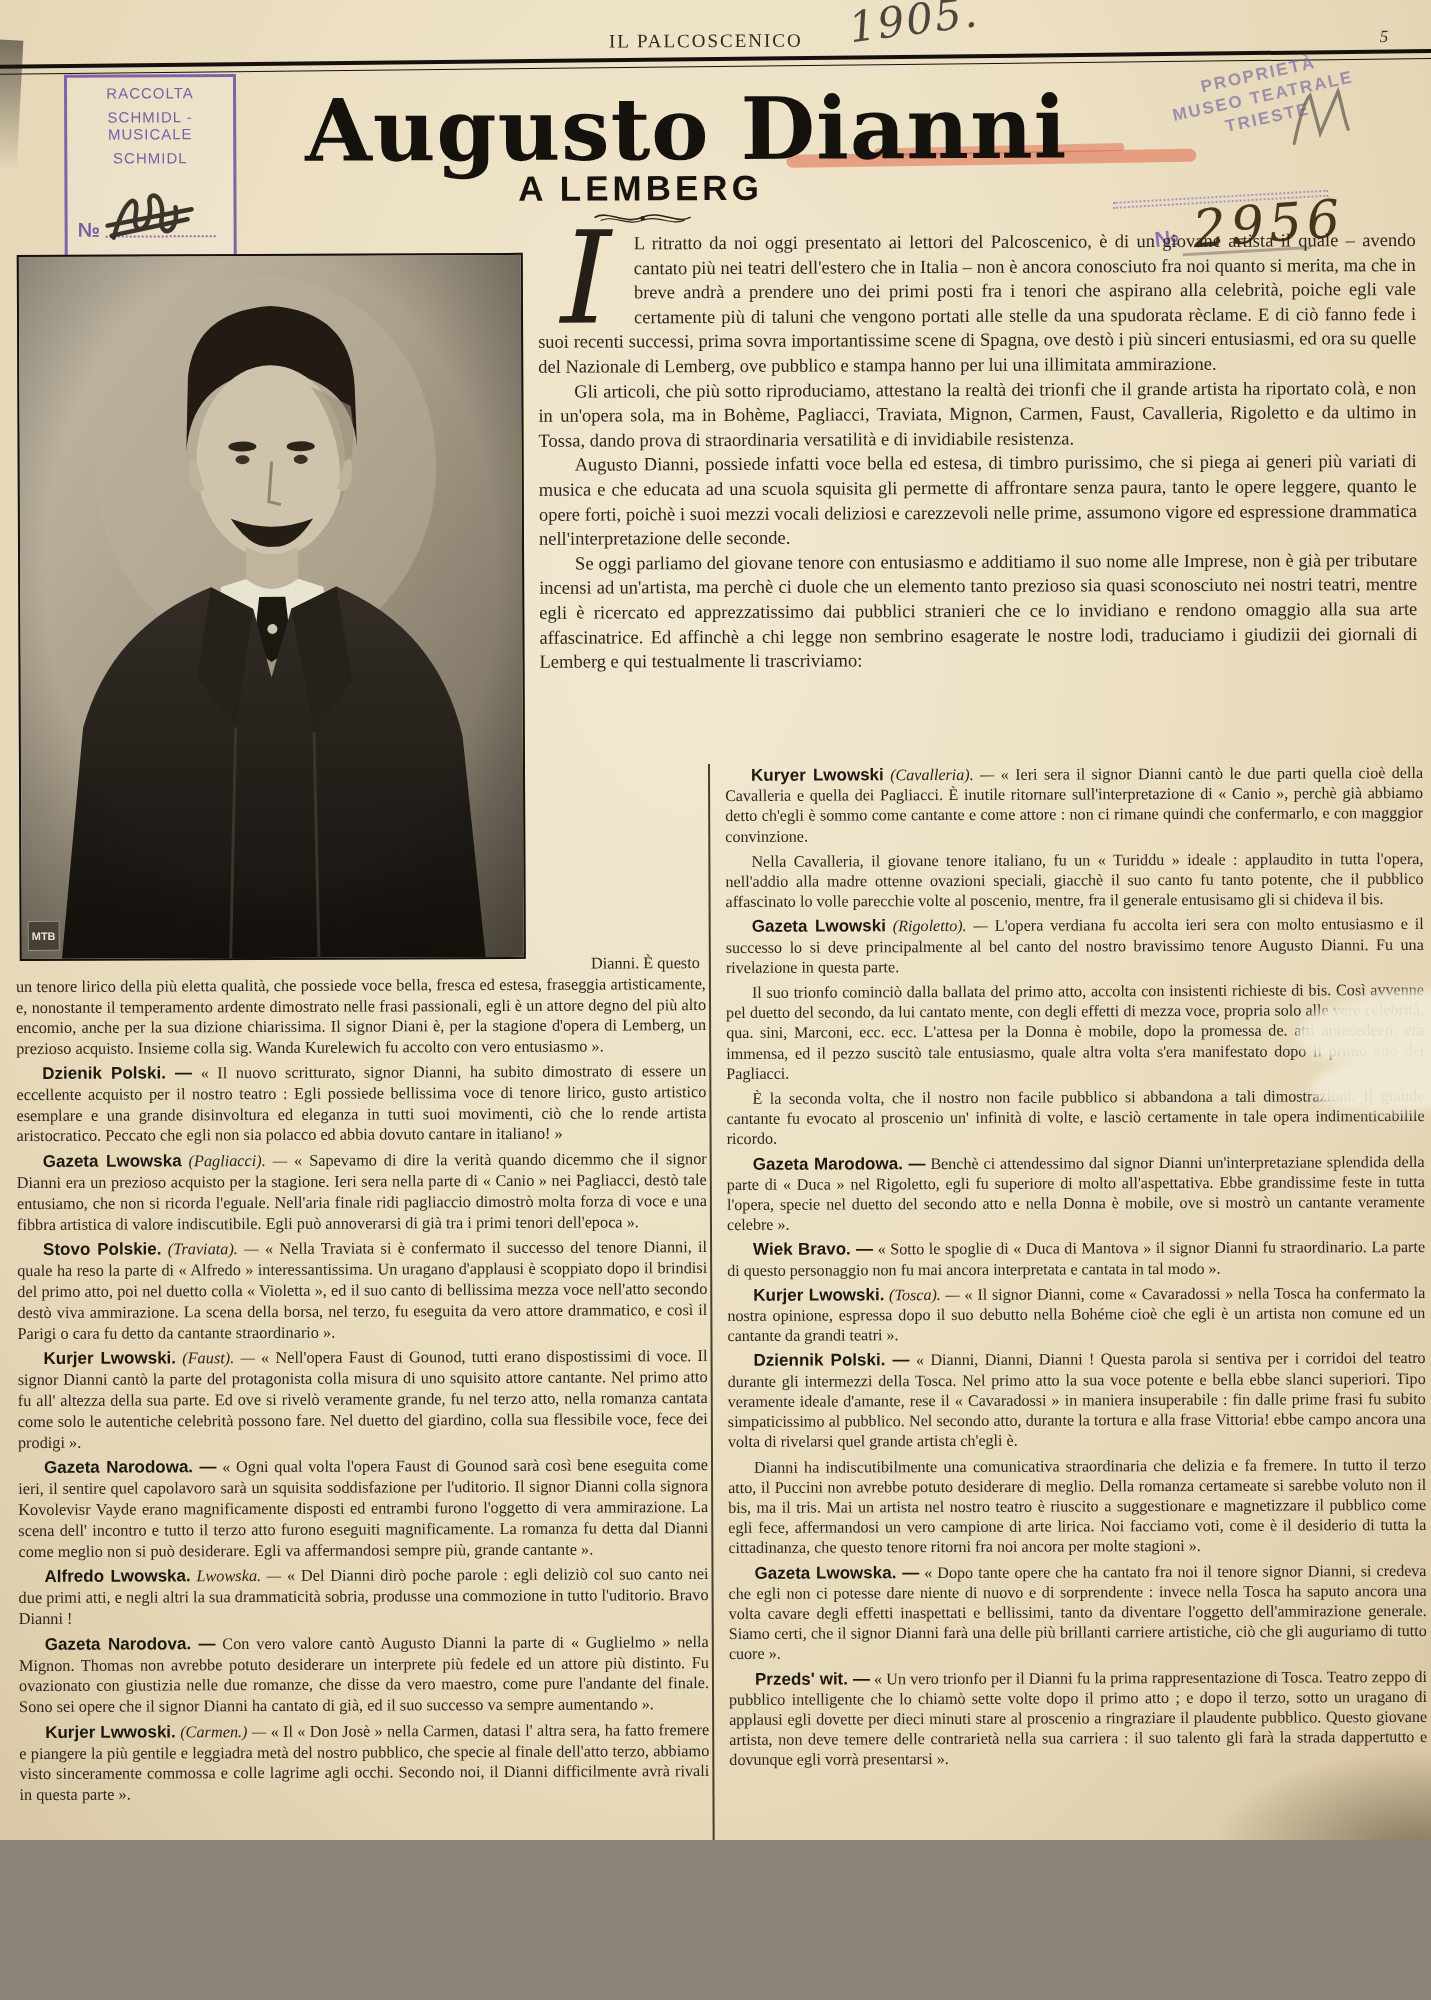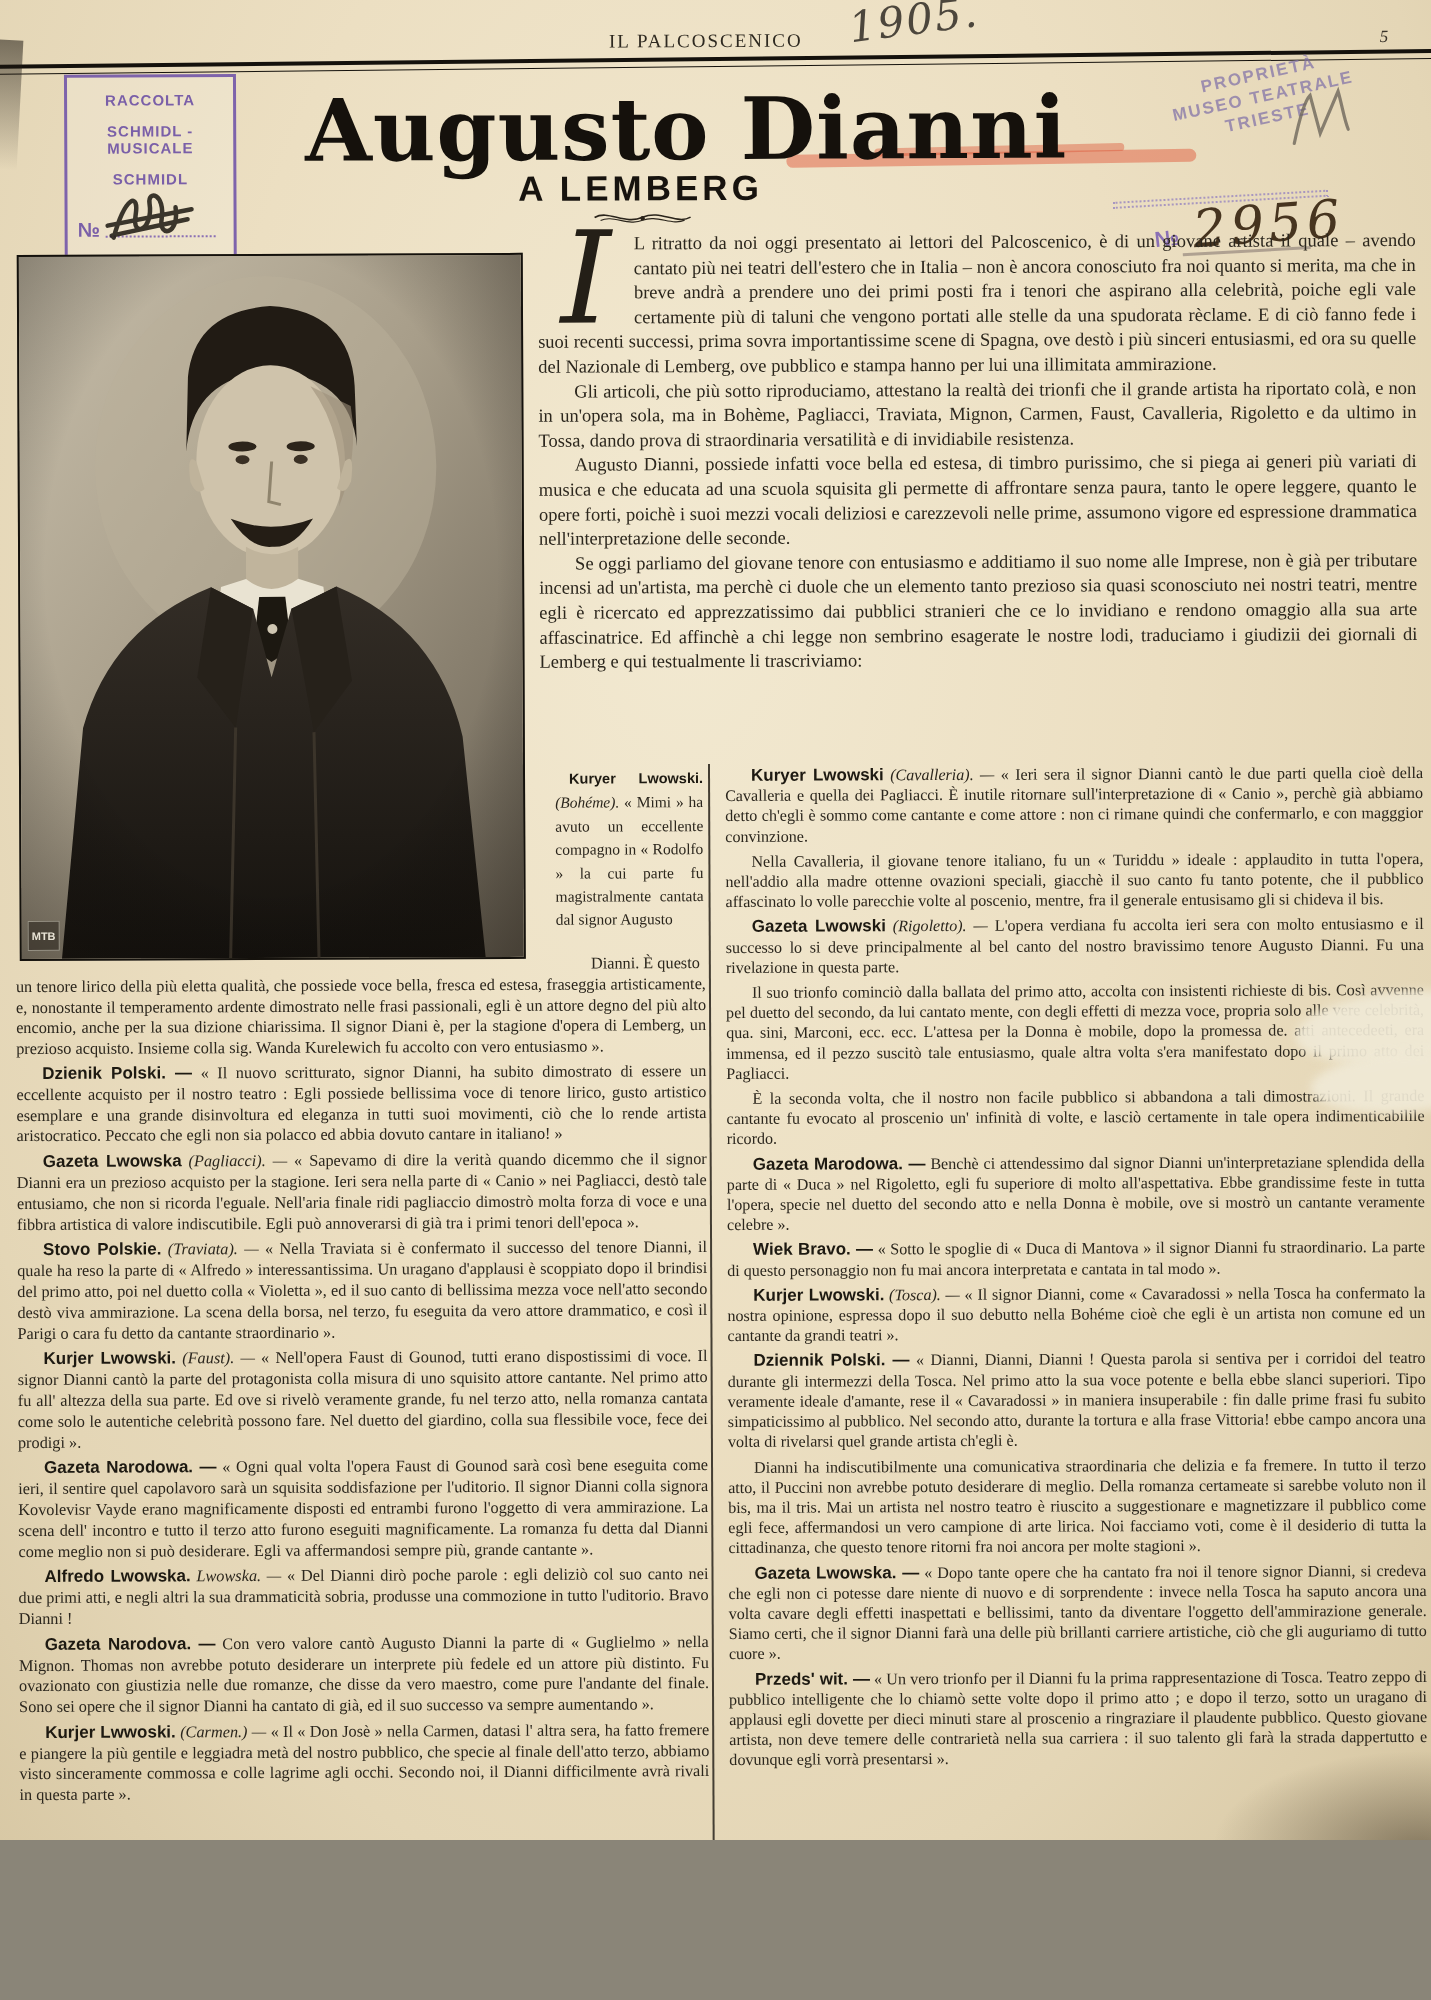--- a/index.html
+++ b/index.html
@@ -17,21 +17,21 @@
   .scuff-left{position:absolute;left:-6px;top:40px;width:26px;height:130px;background:linear-gradient(rgba(30,25,18,.55), rgba(30,25,18,0));transform:rotate(3deg);}
 
   
   .journal{position:absolute;left:560px;top:30px;width:300px;text-align:center;font-size:19px;letter-spacing:2px;color:#2e2920;}
   .hand-year{position:absolute;left:853px;top:-4px;font-family:"DejaVu Serif",serif;font-style:italic;font-size:42px;color:#4c463c;transform:rotate(-7deg);letter-spacing:2px;}
   .pageno{position:absolute;left:1384px;top:30px;font-size:17px;font-style:italic;color:#3a342a;}
   .rule{position:absolute;left:-6px;top:57px;width:1450px;border-top:4px solid #14110c;border-bottom:1.6px solid #14110c;height:5px;transform:rotate(-0.38deg);}
 
   
   .stamp-schmidl{position:absolute;left:68px;top:72px;width:166px;height:178px;border:3px solid #7e63ab;background:rgba(255,255,255,.18);color:#7a5fa8;text-align:center;font-family:"Liberation Sans",sans-serif;}
-  .stamp-schmidl .l{font-size:15px;font-weight:bold;letter-spacing:1px;margin-top:14px;}
+  .stamp-schmidl .l{font-size:15px;font-weight:normal;letter-spacing:1px;margin-top:7px;}
   .stamp-schmidl .num-row{position:absolute;left:10px;bottom:14px;font-size:20px;font-weight:bold;}
   .schmidl-dots{position:absolute;left:38px;bottom:18px;width:110px;border-bottom:2px dotted #8a6fb4;}
   .scribble{position:absolute;left:28px;bottom:6px;}
 
   
   .stamp-trieste{position:absolute;left:1152px;top:66px;width:230px;transform:rotate(-12deg);color:rgba(128,112,168,.72);font-family:"Liberation Sans",sans-serif;font-weight:bold;text-align:center;}
   .stamp-trieste .l{font-size:17px;letter-spacing:2px;line-height:22px;}
   .pencil-w{position:absolute;left:1290px;top:88px;}
 
   
@@ -170,27 +170,20 @@
     </div>
 
     <div class="intro">
       <div class="dropcap">I</div>
       <p>L ritratto da noi oggi presentato ai lettori del Palcoscenico, è di un giovane artista il quale – avendo cantato più nei teatri dell'estero che in Italia – non è ancora conosciuto fra noi quanto si merita, ma che in breve andrà a prendere uno dei primi posti fra i tenori che aspirano alla celebrità, poiche egli vale certamente più di taluni che vengono portati alle stelle da una spudorata rèclame. E di ciò fanno fede i suoi recenti successi, prima sovra importantissime scene di Spagna, ove destò i più sinceri entusiasmi, ed ora su quelle del Nazionale di Lemberg, ove pubblico e stampa hanno per lui una illimitata ammirazione.</p>
       <p class="ind">Gli articoli, che più sotto riproduciamo, attestano la realtà dei trionfi che il grande artista ha riportato colà, e non in un'opera sola, ma in Bohème, Pagliacci, Traviata, Mignon, Carmen, Faust, Cavalleria, Rigoletto e da ultimo in Tossa, dando prova di straordinaria versatilità e di invidiabile resistenza.</p>
       <p class="ind">Augusto Dianni, possiede infatti voce bella ed estesa, di timbro purissimo, che si piega ai generi più variati di musica e che educata ad una scuola squisita gli permette di affrontare senza paura, tanto le opere leggere, quanto le opere forti, poichè i suoi mezzi vocali deliziosi e carezzevoli nelle prime, assumono vigore ed espressione drammatica nell'interpretazione delle seconde.</p>
       <p class="ind">Se oggi parliamo del giovane tenore con entusiasmo e additiamo il suo nome alle Imprese, non è già per tributare incensi ad un'artista, ma perchè ci duole che un elemento tanto prezioso sia quasi sconosciuto nei nostri teatri, mentre egli è ricercato ed apprezzatissimo dai pubblici stranieri che ce lo invidiano e rendono omaggio alla sua arte affascinatrice. Ed affinchè a chi legge non sembrino esagerate le nostre lodi, traduciamo i giudizii dei giornali di Lemberg e qui testualmente li trascriviamo:</p>
     </div>
 
-    <div class="col-narrow">
-      <p class="rev" style="text-indent:14px;margin:0;">
-        <b class="rh">Kuryer Lwowski.</b>
-        <i class="ro">(Bohéme).</i>
-        <span>« Mimi » ha avuto un eccellente compagno in « Rodolfo » la cui parte fu magistralmente cantata dal signor Augusto</span>
-      </p>
-    </div>
 
     <div class="vrule"></div>
 
     <div class="col-left">
       <div class="lead-in">Dianni. È questo</div>
       <p class="cont">un tenore lirico della più eletta qualità, che possiede voce bella, fresca ed estesa, fraseggia artisticamente, e, nonostante il temperamento ardente dimostrato nelle frasi passionali, egli è un attore degno del più alto encomio, anche per la sua dizione chiarissima. Il signor Diani è, per la stagione d'opera di Lemberg, un prezioso acquisto. Insieme colla sig. Wanda Kurelewich fu accolto con vero entusiasmo ».</p>
       <div>
 
           <p class="rev"><b class="rh">Dzienik Polski. —</b>  <span>« Il nuovo scritturato, signor Dianni, ha subito dimostrato di essere un eccellente acquisto per il nostro teatro : Egli possiede bellissima voce di tenore lirico, gusto artistico esemplare e una grande disinvoltura ed eleganza in tutti suoi movimenti, ciò che lo rende artista aristocratico. Peccato che egli non sia polacco ed abbia dovuto cantare in italiano! »</span></p>
 

